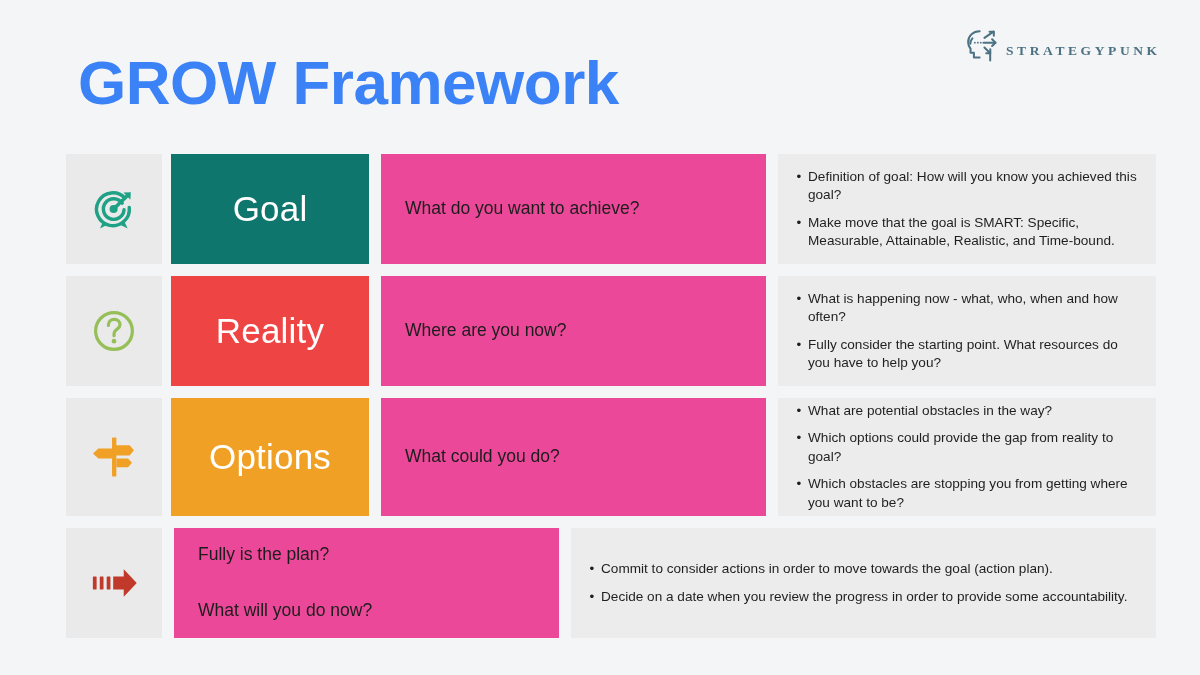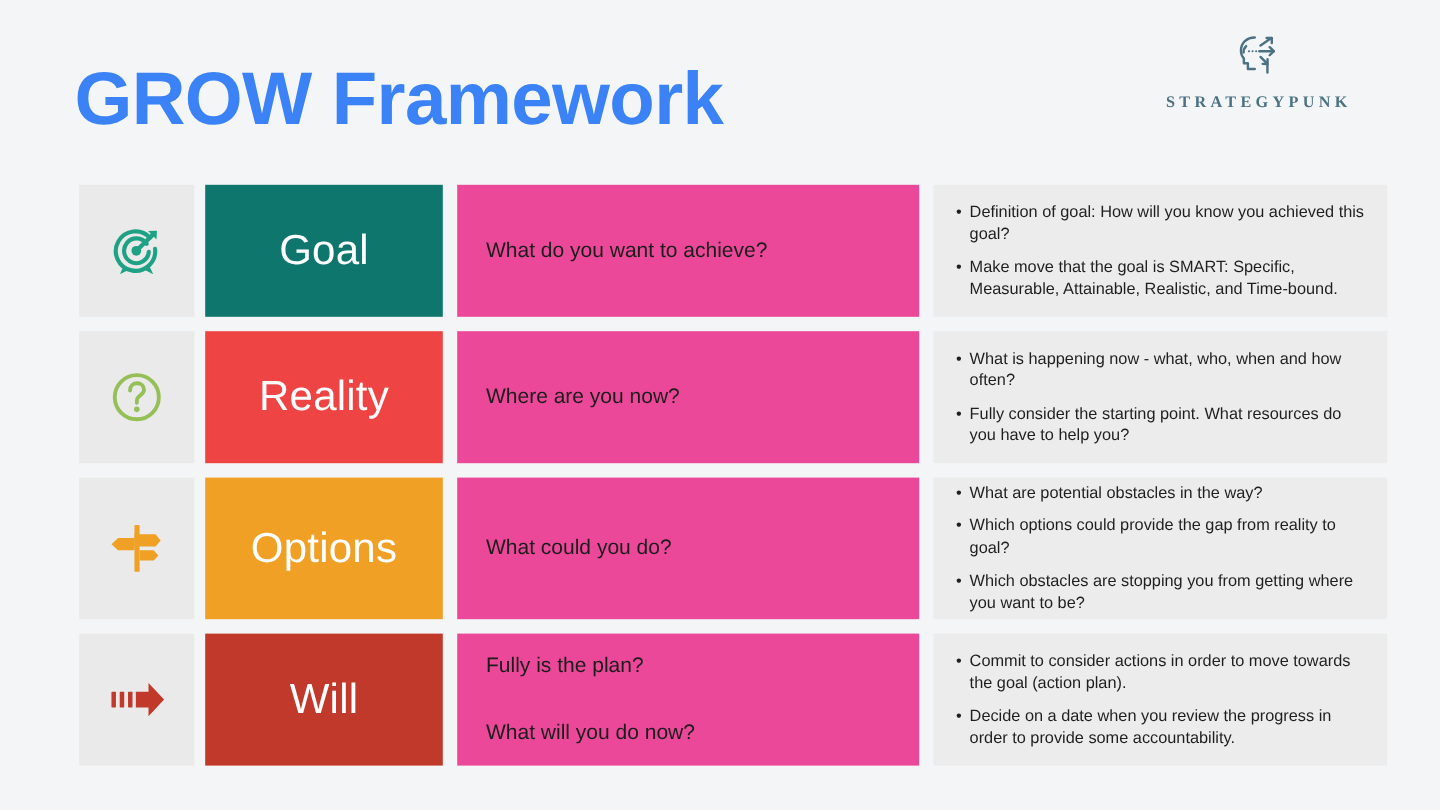--- a/index.html
+++ b/index.html
@@ -12,37 +12,36 @@
 
   body {
     background: #f4f5f6;
     font-family: "Liberation Sans", sans-serif;
     position: relative;
   }
 
   
   .page-title {
     position: absolute;
-    left: 62px;
+    left: 78px;
     top: 52px;
     font-size: 62px;
     font-weight: bold;
     color: #3b82f6;
     letter-spacing: -0.5px;
     line-height: 1;
     white-space: nowrap;
   }
 
   .brand {
     position: absolute;
     right: 62px;
     top: 24px;
     width: 178px;
     display: flex;
-    flex-direction: column;
     align-items: center;
   }
   .brand-mark { width: 46px; height: 46px; display: block; }
   .brand-name {
     margin-top: 7px;
     font-size: 13.5px;
     letter-spacing: 3.6px;
     color: #4b7183;
     font-family: "Liberation Serif", serif;
     font-weight: bold;
@@ -270,23 +269,20 @@
         <svg class="icon-svg" viewBox="0 0 64 64" width="52" height="52">
           <g fill="#c0392b">
             <rect x="6" y="24" width="4.6" height="16" rx="0.6"></rect>
             <rect x="14.5" y="24" width="4.6" height="16" rx="0.6"></rect>
             <rect x="23" y="24" width="4.6" height="16" rx="0.6"></rect>
             <path d="M31 24 L44 24 L44 15 L60 32 L44 49 L44 40 L31 40 Z"></path>
           </g>
         </svg>
       </span>
     </div>
-    <div class="cell-label">
-      <span>Will</span>
-    </div>
     <div class="cell-question">
       <div class="qline">Fully is the plan?</div>
       <div class="qline">What will you do now?</div>
     </div>
     <div class="cell-bullets">
       <div class="bullet">
         <span class="dot">•</span>
         <span class="btext">Commit to consider actions in order to move towards the goal (action plan).</span>
       </div>
       <div class="bullet">

